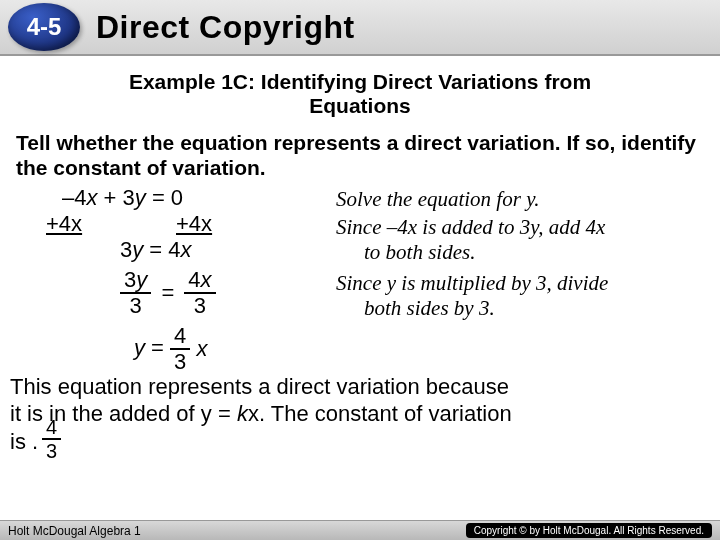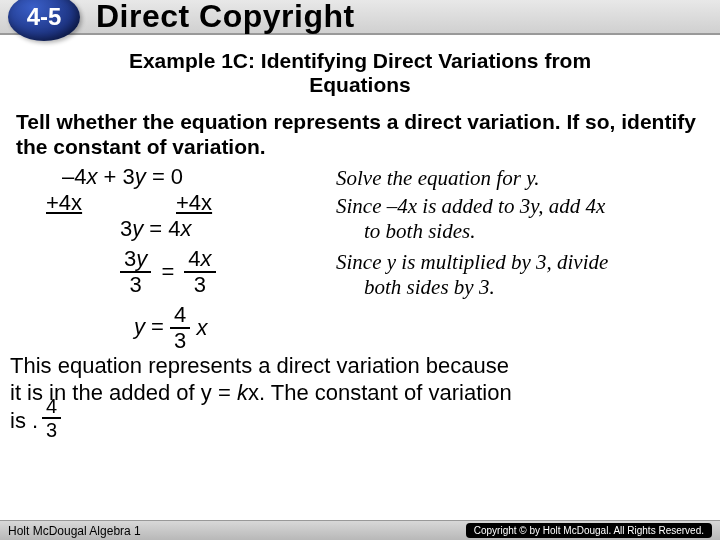--- a/index.html
+++ b/index.html
@@ -6,21 +6,21 @@
   body {
     width: 720px;
     height: 540px;
     font-family: Verdana, Arial, sans-serif;
     background: #fff;
     position: relative;
     overflow: hidden;
   }
   .header {
     background: linear-gradient(to bottom, #e8e8e8 0%, #d0d0d0 100%);
-    height: 35px;
+    height: 56px;
     display: flex;
     align-items: center;
     border-bottom: 2px solid #999;
   }
   .badge {
     width: 72px;
     height: 48px;
     margin-left: 8px;
     background: radial-gradient(ellipse at 35% 30%, #3a5fc8 0%, #1a2f7a 70%, #0a1a4a 100%);
     border-radius: 50%;

